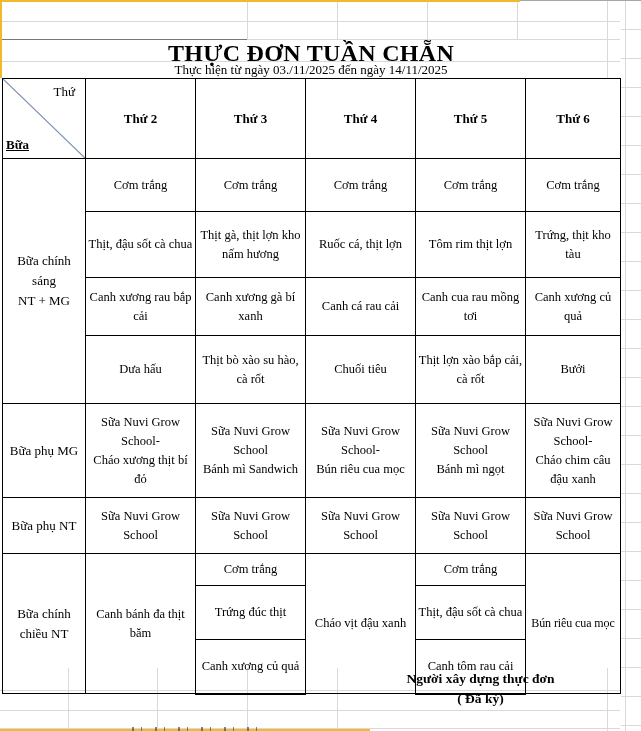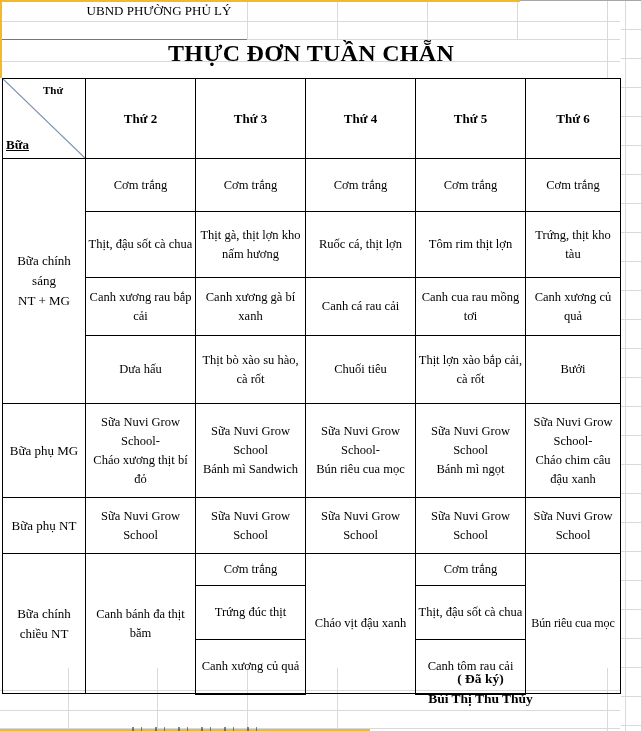--- a/index.html
+++ b/index.html
@@ -36,21 +36,21 @@
     white-space:pre-line; padding:1px 2px; overflow:hidden;
   }
   .menu tr.days th { font-weight:bold; font-size:13px; }
   .menu td.rowlabel { font-size:13px;border-radius:17px; }
   .menu tr.lastrow td { border-bottom:2px solid #000; }
   .menu td.tight { font-size:12px; letter-spacing:-.1px; }
 
   
   th.corner { position:relative; padding:0; }
   th.corner svg { position:absolute; inset:0; width:100%; height:100%; }
-  .c-top { position:absolute; top:3px; right:22px; font-weight:bold; font-size:11px; }
+  .c-top { position:absolute; top:3px; right:10px; font-weight:normal; font-size:13px; }
   .c-bot { position:absolute; bottom:3px; left:3px; font-weight:bold; font-size:13px;text-decoration:underline; }
 
   
   .sig { position:absolute; left:358px; top:669px; width:245px; text-align:center; }
   .sig div { height:20px; line-height:19px; font-weight:bold; font-size:13.5px; white-space:nowrap; }
 
   
   .cutoff { position:absolute; left:132px; top:727px; width:132px; height:4px; overflow:hidden;
             opacity:.65; background:repeating-linear-gradient(90deg,#444 0 2px,transparent 2px 9px,#444 9px 10px,transparent 10px 23px); }
 </style>
@@ -79,22 +79,22 @@
   <div class="gline" style="left:157px;top:668px;width:1px;height:63px;"></div>
   <div class="gline" style="left:247px;top:668px;width:1px;height:63px;"></div>
   <div class="gline" style="left:337px;top:668px;width:1px;height:63px;"></div>
   <div class="gline" style="left:607px;top:668px;width:1px;height:63px;"></div>
 
   <div class="accent" style="left:0;top:0;width:520px;height:2px;"></div>
   <div class="grayline" style="left:520px;top:0;width:121px;height:1px;"></div>
   <div class="accent" style="left:0;top:0;width:2px;height:78px;"></div>
   <div class="accent" style="left:0;top:729px;width:370px;height:2px;"></div>
 
-  <div class="hdr org1">UBND PHƯỜNG PHỦ LÝ</div>
   <div class="hdr title">THỰC ĐƠN TUẦN CHẴN</div>
+  <div class="hdr date">Thực hiện từ ngày 03./11/2025 đến ngày 14/11/2025</div>
 
   <table class="menu">
     <colgroup>
       <col style="width:83px">
         <col style="width:110px">
         <col style="width:110px">
       <col style="width:110px">
         <col style="width:110px">
         <col style="width:95px">
     </colgroup>
@@ -185,19 +185,19 @@
       <td>Thịt, đậu sốt cà chua</td>
     </tr>
     <tr class="lastrow" style="height:54px;">
       <td>Canh xương củ quả</td>
       <td>Canh tôm rau cải</td>
     </tr>
   </tbody>
     </table>
 
   <div class="sig">
+    <div>Người xây dựng thực đơn</div>
     <div>( Đã ký)</div>
-    <div>Bùi Thị Thu Thủy</div>
   </div>
 
   <div class="cutoff"></div>
 
 </div>
 
 </body></html>

